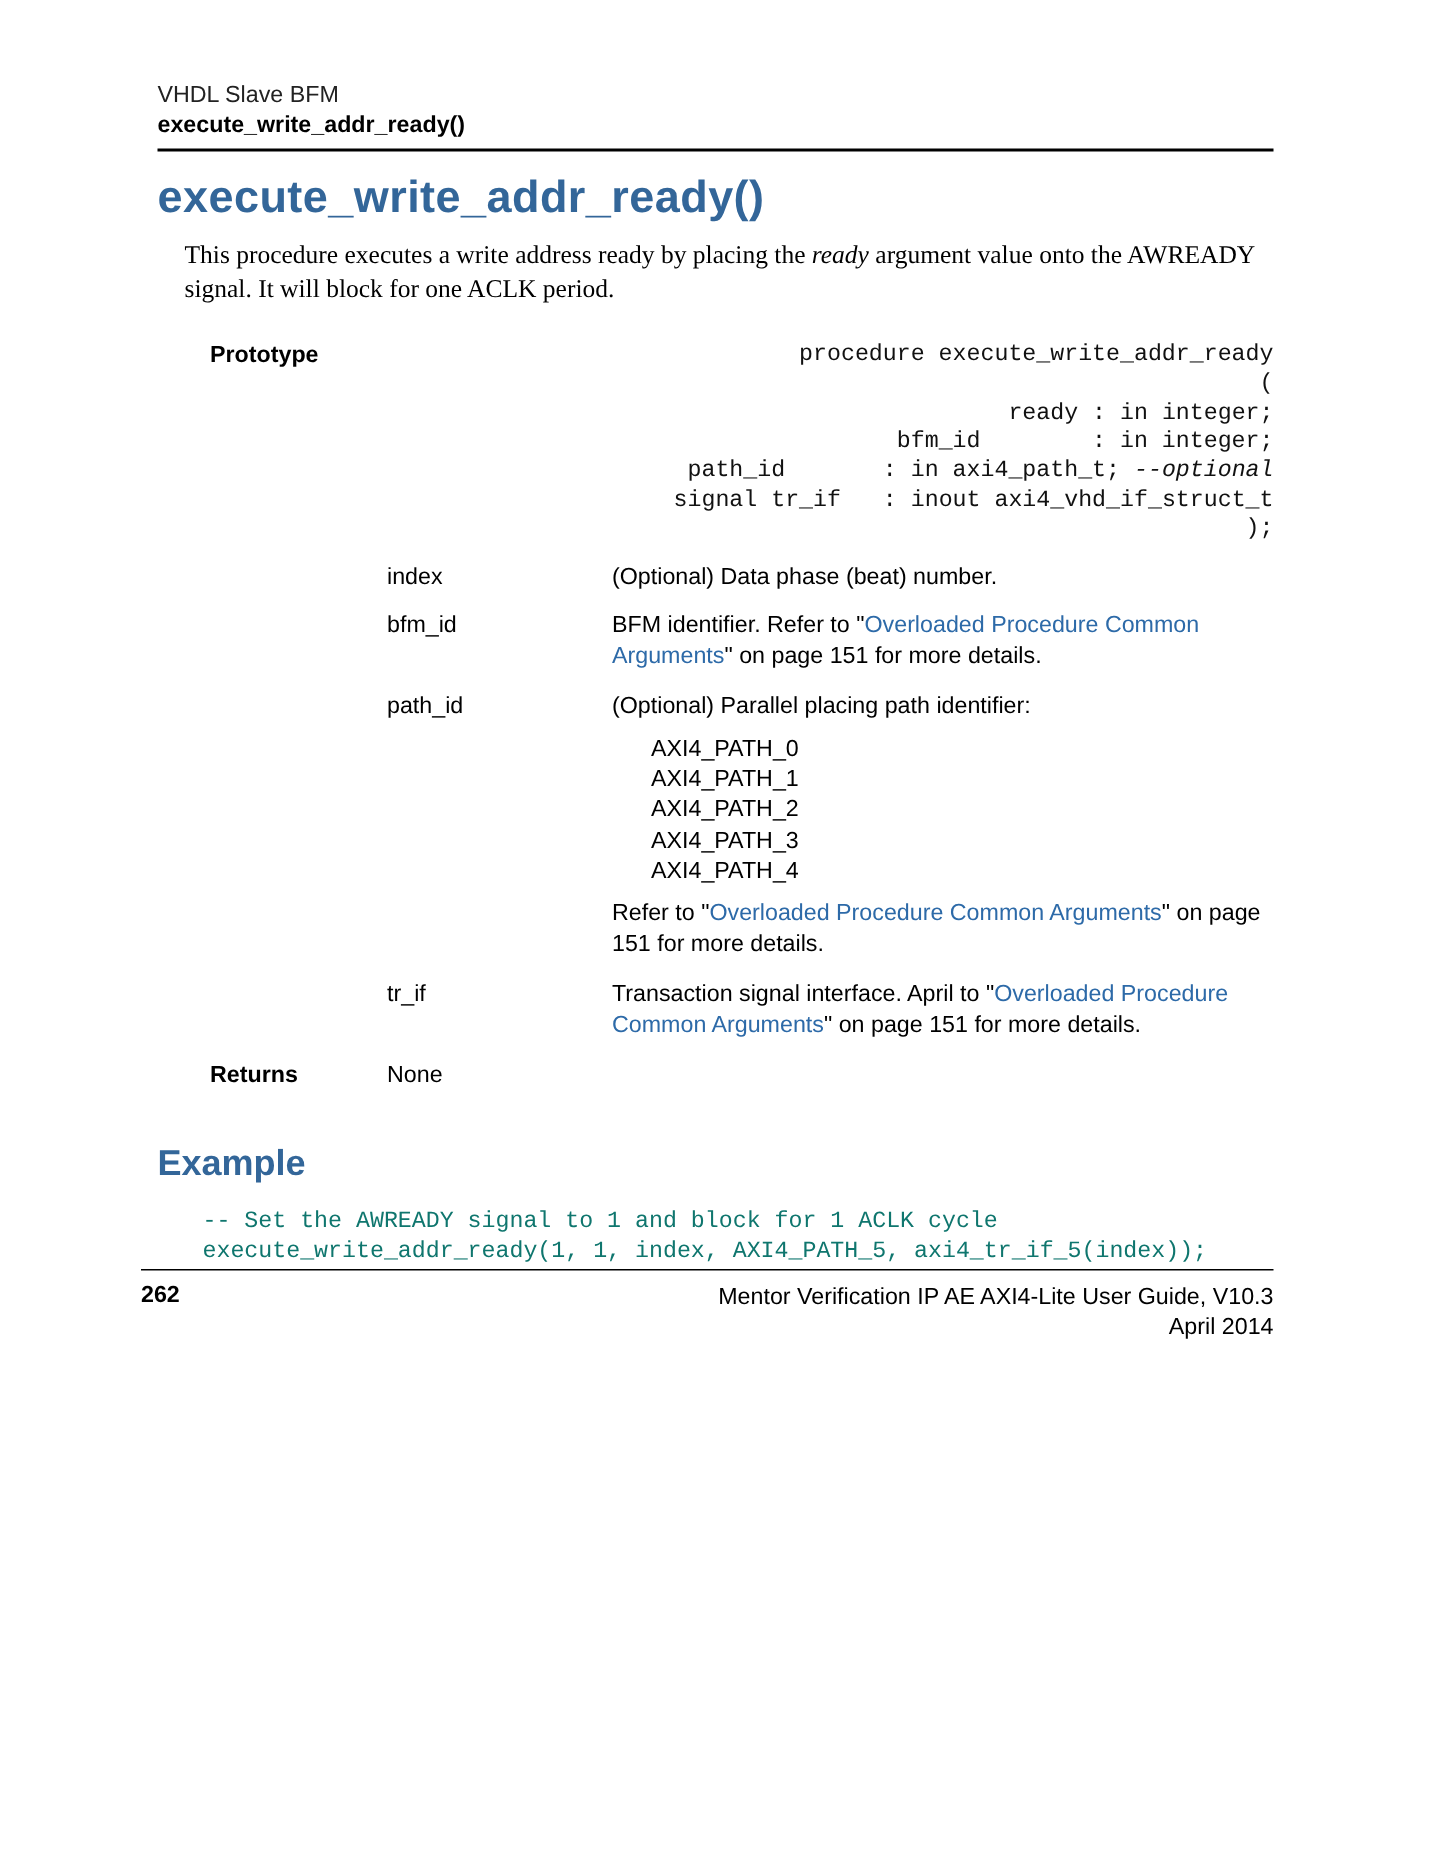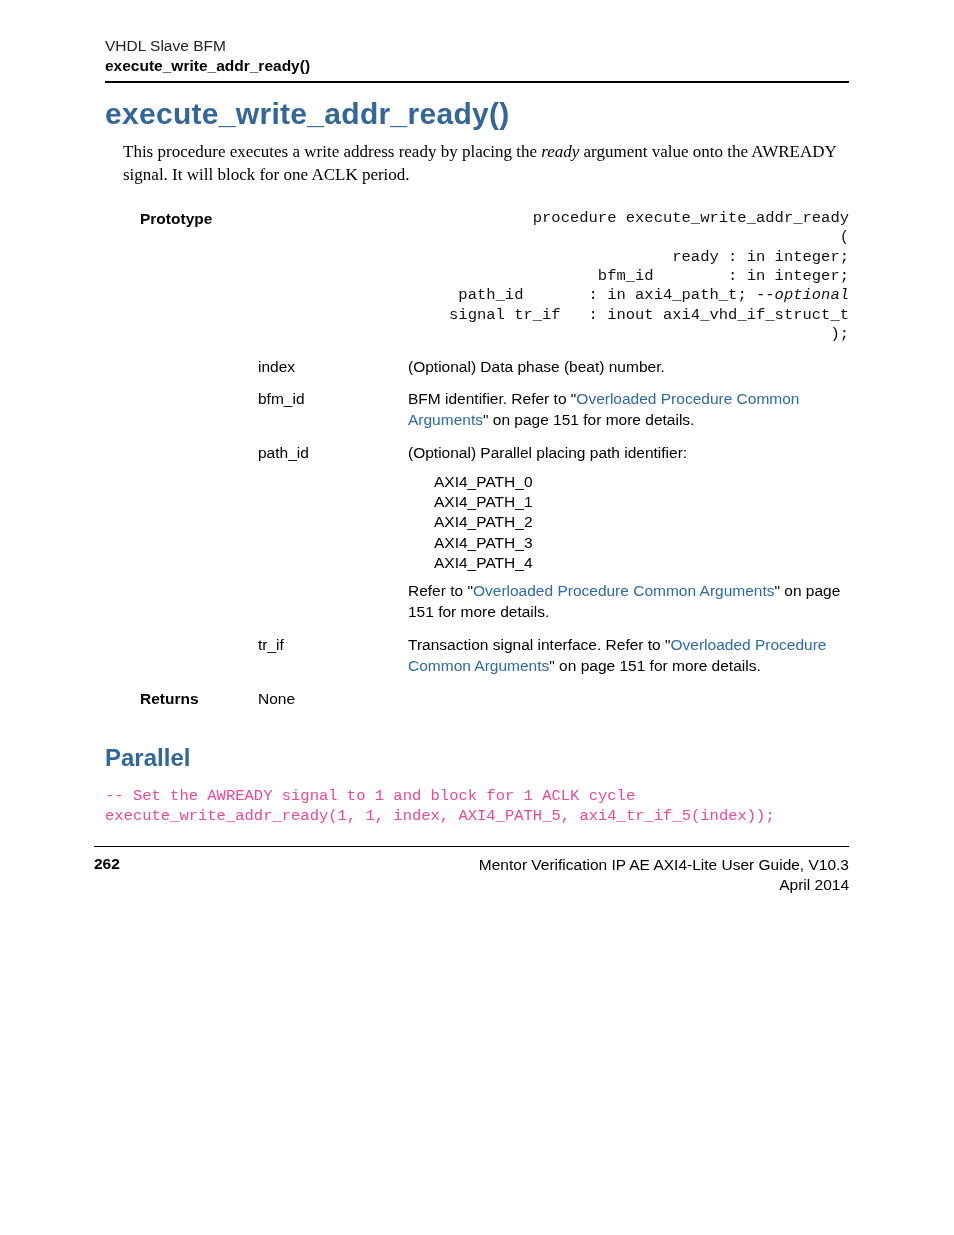--- a/index.html
+++ b/index.html
@@ -10,21 +10,21 @@
     height: 1235px;
     background: #fff;
     font-family: "Helvetica Neue", Helvetica, Arial, sans-serif;
     color: #000;
   }
   .page {
     position: relative;
     width: 954px;
     height: 933px;
     box-sizing: border-box;
-    padding: 37px 105px 40px 105px;
+    padding: 55px 105px 40px 105px;
   }
   .hdr-chapter {
     font-size: 15.5px;
     color: #222;
     margin-bottom: 2px;
   }
   .hdr-func {
     font-size: 15.5px;
     font-weight: bold;
     color: #000;
@@ -93,21 +93,22 @@
     font-size: 24px;
     font-weight: bold;
     color: #336699;
     margin: 22px 0 14px 0;
   }
   .example-code {
     font-family: "Courier New", monospace;
     font-size: 15.5px;
     line-height: 1.3;
     white-space: pre;
-    color: #ec4899;
+    margin-left: 30px;
+    color: #0f766e;
   }
   .footer {
     position: absolute;
     left: 94px;
     right: 105px;
     bottom: 38px;
   }
   .footer-rule {
     border: none;
     border-top: 1.5px solid #000;
@@ -187,33 +188,33 @@
         <div>
           <span>Refer to "</span><span class="link">Overloaded Procedure Common Arguments</span><span>" on page 151 for more details.</span>
         </div>
       </td>
     </tr>
 
     <tr>
       <td></td>
       <td class="col-argname">tr_if</td>
       <td class="col-desc">
-        <span>Transaction signal interface. Refer to "</span><span class="link">Overloaded Procedure Common Arguments</span><span>" on page 151 for more details.</span>
+        <span>Transaction signal interface. April to "</span><span class="link">Overloaded Procedure Common Arguments</span><span>" on page 151 for more details.</span>
       </td>
     </tr>
 
     <tr>
       <td class="col-label">Returns</td>
       <td class="col-argname">None</td>
       <td></td>
     </tr>
   </tbody>
     </table>
 
-  <h2 class="h2-example">Parallel</h2>
+  <h2 class="h2-example">Example</h2>
   <div class="example-code">-- Set the AWREADY signal to 1 and block for 1 ACLK cycle
 execute_write_addr_ready(1, 1, index, AXI4_PATH_5, axi4_tr_if_5(index));</div>
 
   <div class="footer">
     <hr class="footer-rule">
     <div class="footer-row">
       <div class="footer-page">262</div>
       <div class="footer-right">
         <div>Mentor Verification IP AE AXI4-Lite User Guide, V10.3</div>
         <div>April 2014</div>

